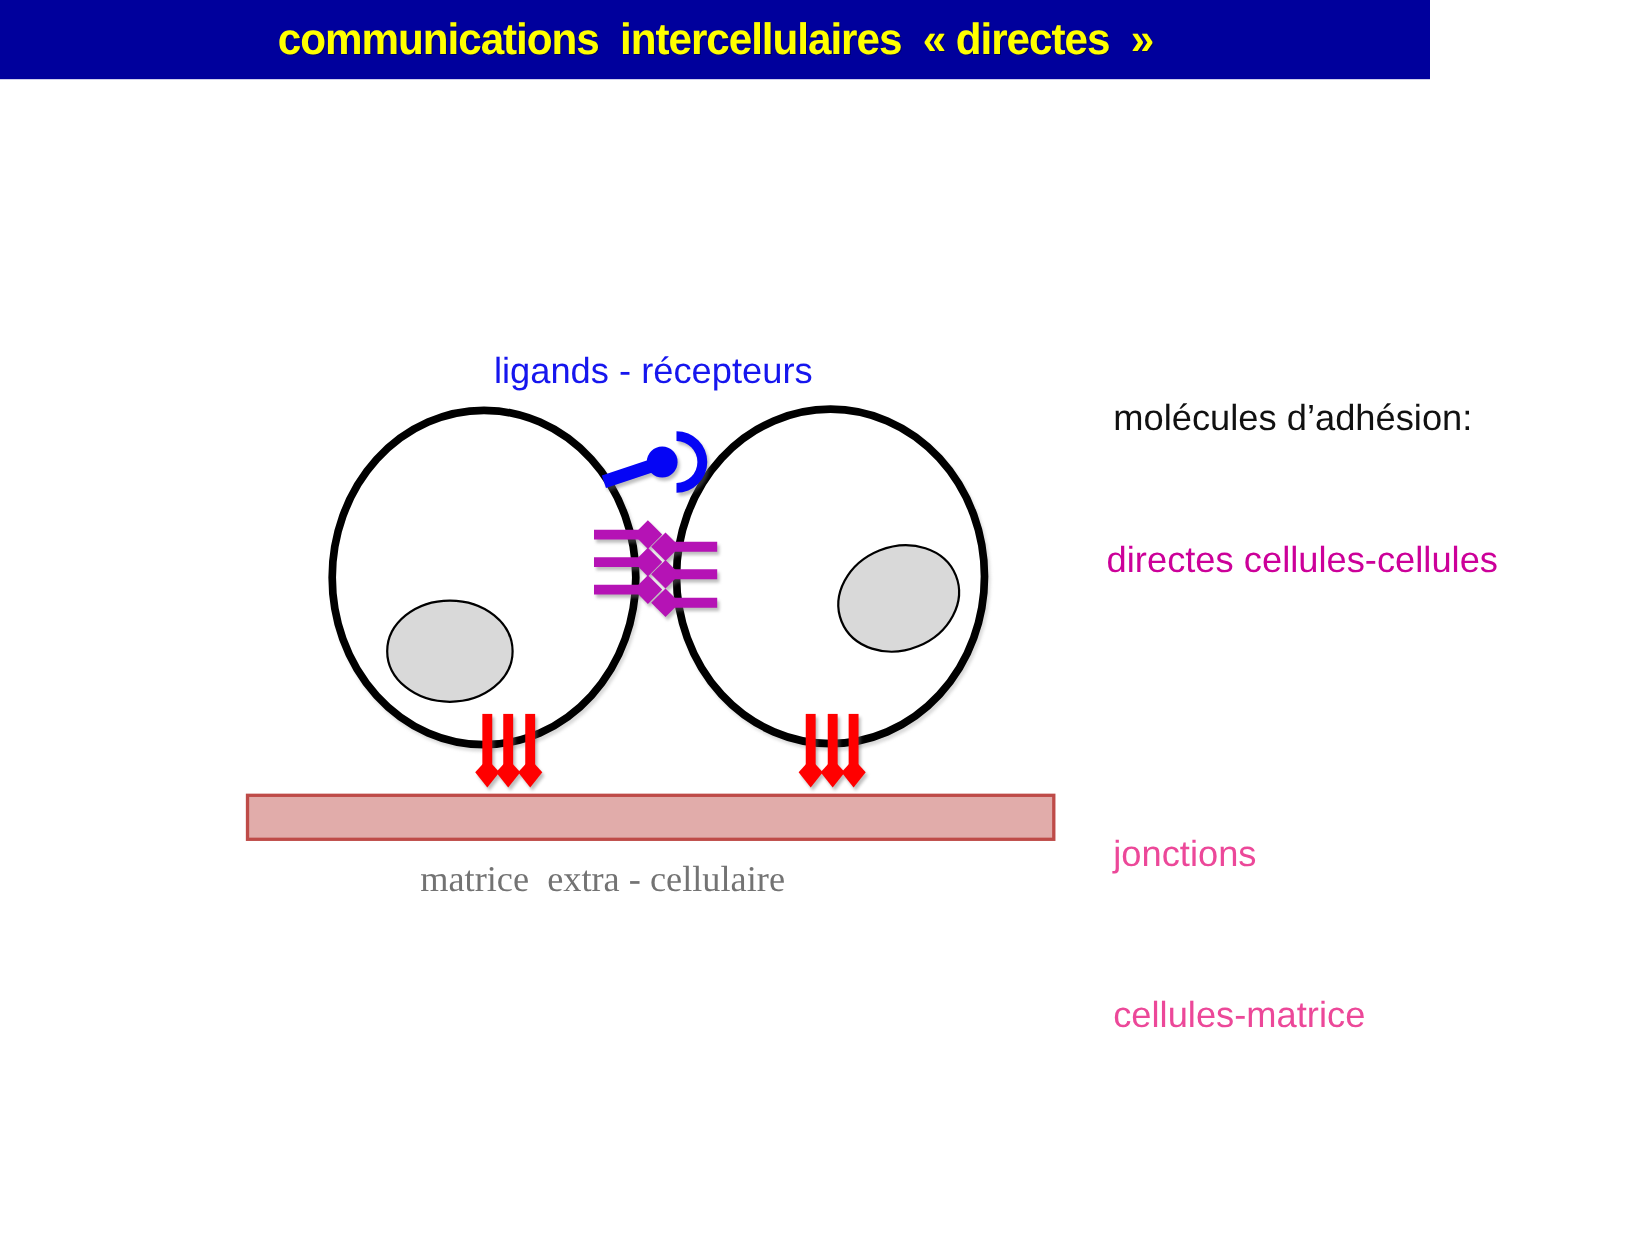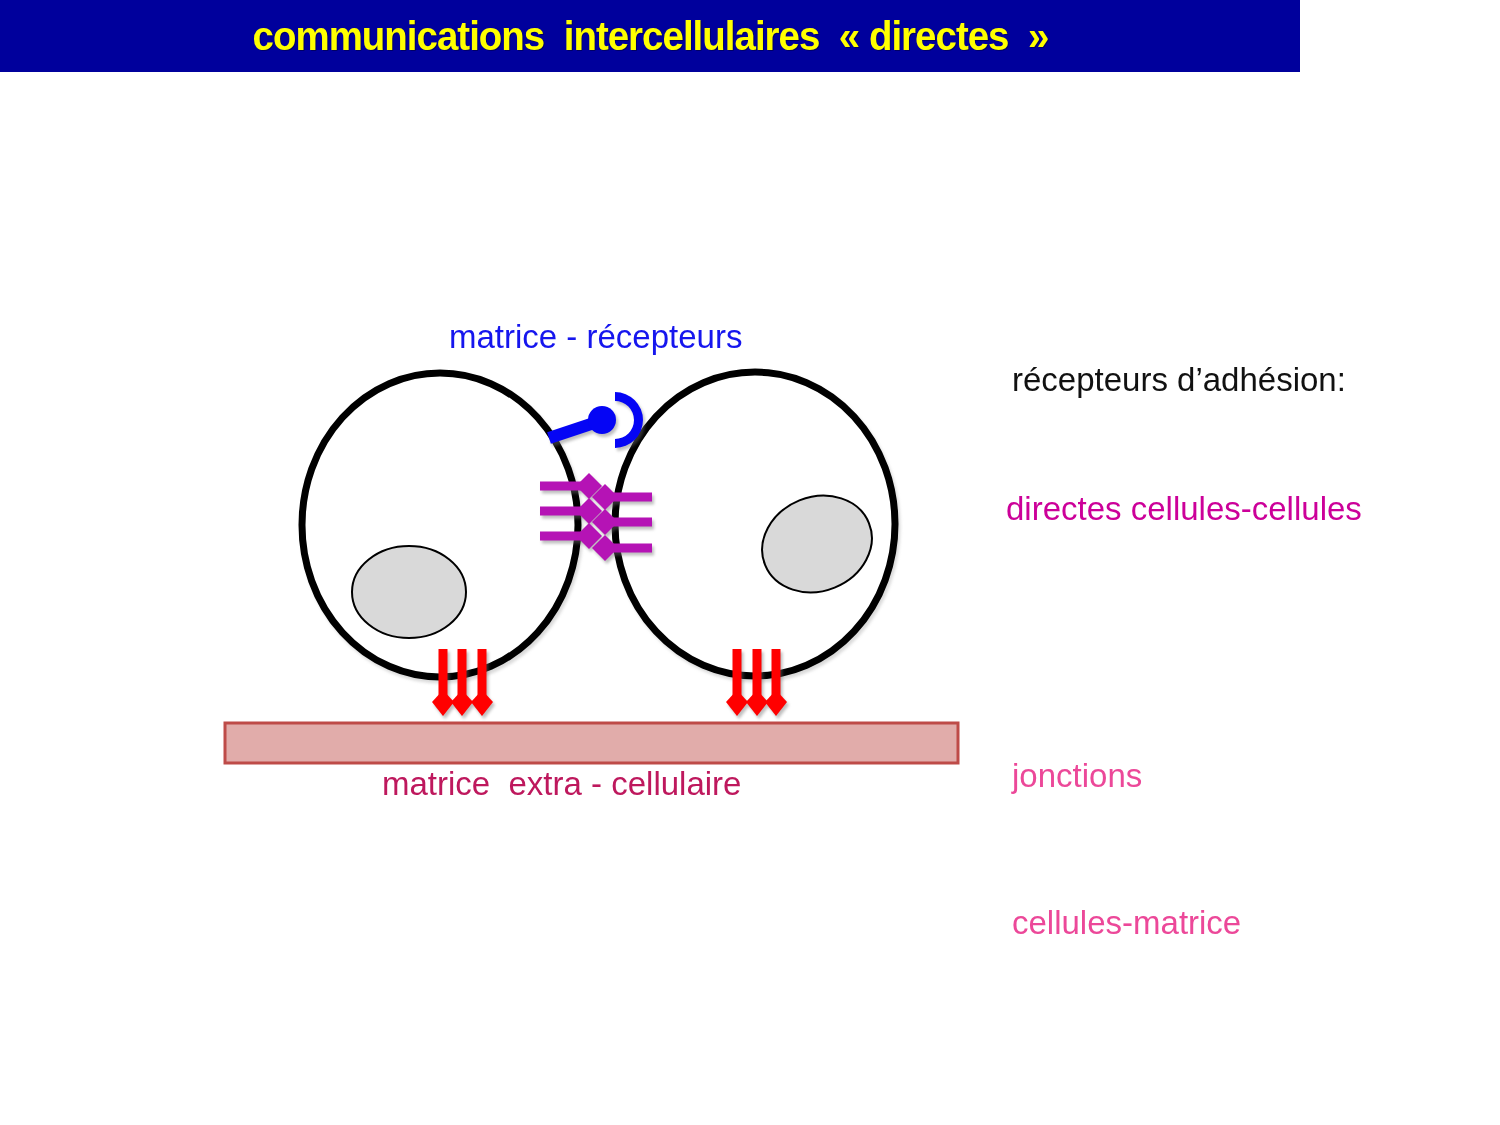--- a/index.html
+++ b/index.html
@@ -37,21 +37,21 @@
     position: absolute;
     white-space: pre;
     font-size: 33px;
     line-height: 40px;
     z-index: 3;
   }
   #ligands-label      { left: 449px;  top: 317px; color: #1616EE; }
   #adhesion-label     { left: 1012px; top: 360px; color: #111111; }
   #cellcell-label     { left: 1006px; top: 489px; color: #CC0099; }
   #cellmatrix-label   { left: 1012px; top: 653px; color: #ec4899; line-height: 49px; }
-  #matrix-label       { left: 382px;  top: 764px; color: #be185d; }
+  #matrix-label       { left: 382px;  top: 780px; color: #737373; font-family: Liberation Serif, serif; }
   #diagram-svg {
     position: absolute;
     left: 0; top: 0;
     width: 1500px; height: 1125px;
     z-index: 1;
   }
   .cell        { fill: #ffffff; stroke: #000000; stroke-width: 7px; }
   .nucleus     { fill: #D9D9D9; stroke: #000000; stroke-width: 2px; }
   .blue-shape  { fill: #0505F5; }
   .blue-line   { stroke: #0505F5; stroke-width: 12px; }
@@ -65,23 +65,23 @@
 </style>
 </head>
 <body>
 
 <div id="slide">
 
   <div id="header-bar">
     <div id="page-title">communications  intercellulaires  « directes  »</div>
   </div>
 
-  <div class="label" id="ligands-label">matrice - récepteurs</div>
+  <div class="label" id="ligands-label">ligands - récepteurs</div>
 
-  <div class="label" id="adhesion-label">récepteurs d’adhésion:</div>
+  <div class="label" id="adhesion-label">molécules d’adhésion:</div>
 
   <div class="label" id="cellcell-label">directes cellules-cellules</div>
 
   <div class="label" id="cellmatrix-label">
     <div>jonctions</div>
     <div>cellules-matrice</div>
   </div>
 
   <div class="label" id="matrix-label">matrice  extra - cellulaire</div>
 

